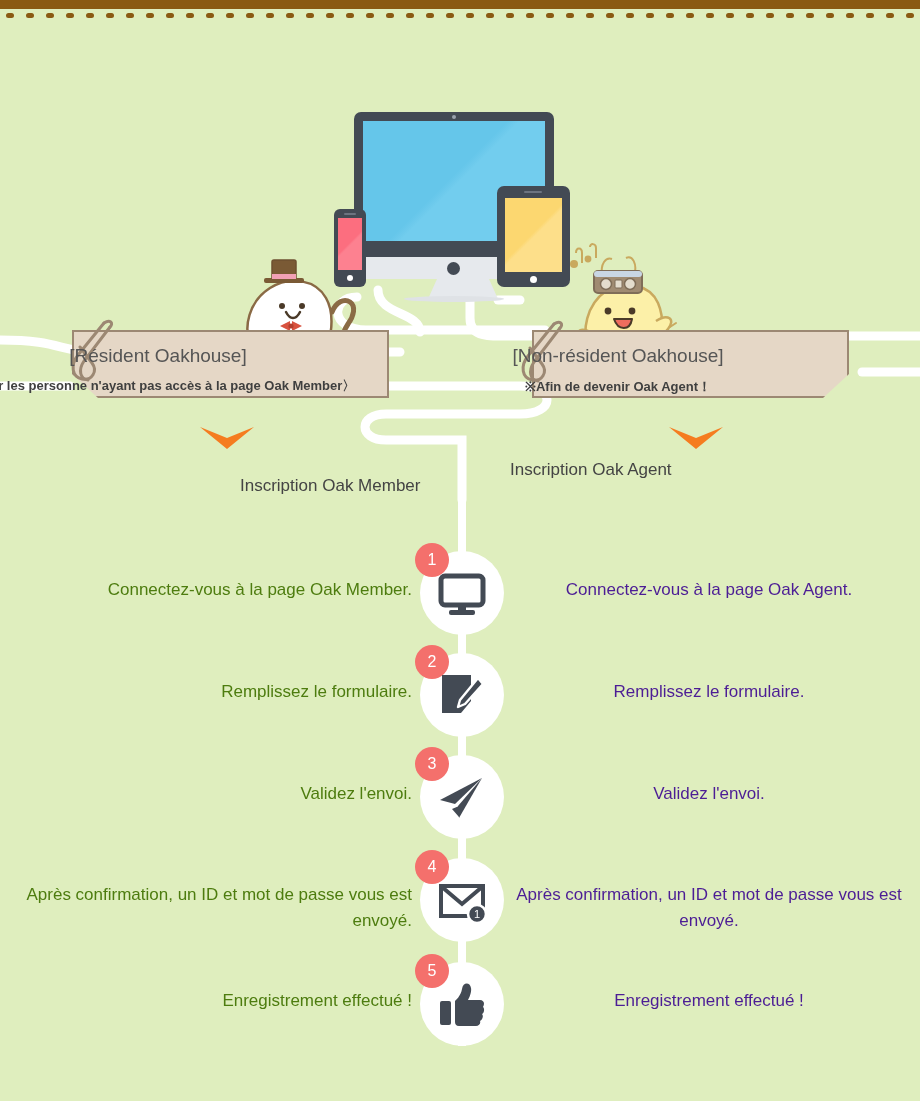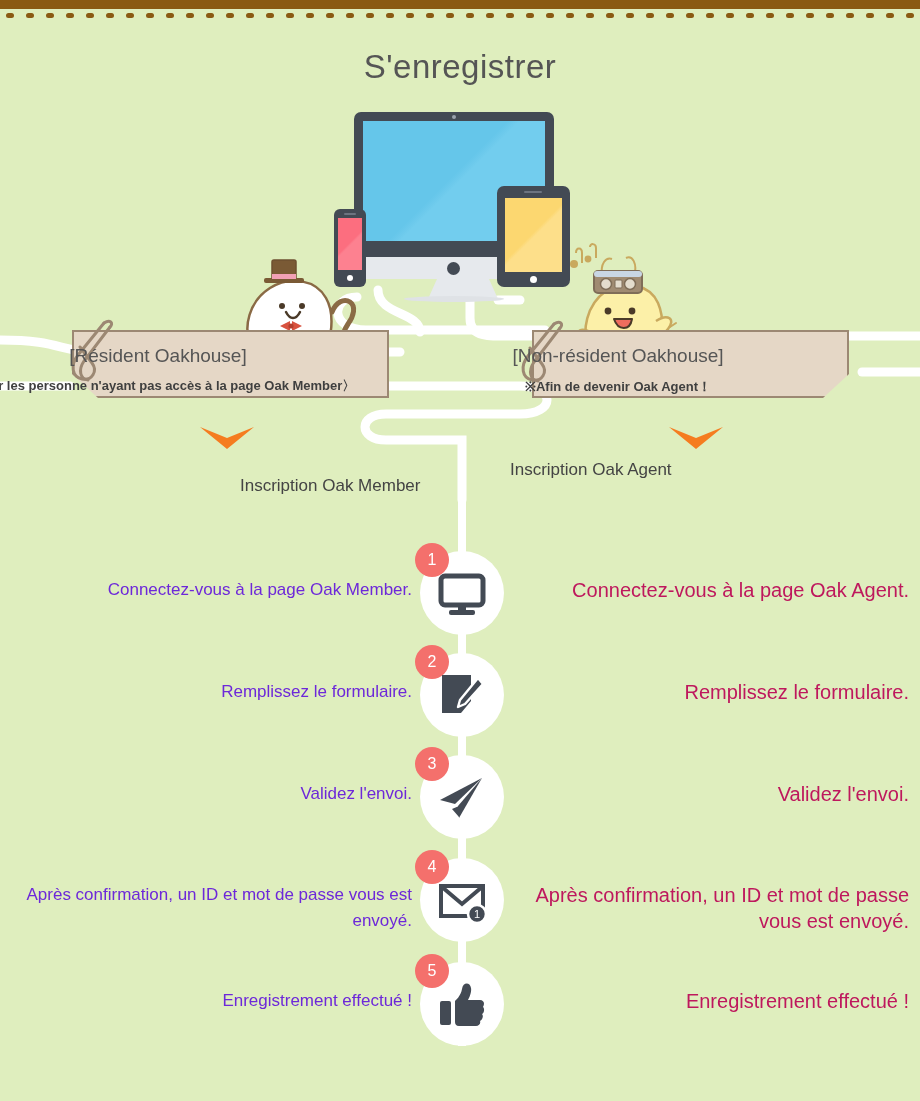--- a/index.html
+++ b/index.html
@@ -239,29 +239,29 @@
   .step-icon {
     position: absolute;
     left: 437px; top: 18px;
     width: 50px; height: 50px;
   }
   .step-text-left {
     position: absolute;
     left: 0; width: 412px;
     text-align: right;
     font-size: 17px;
-    color: #6d28d9;
+    color: #4d7c0f;
     line-height: 26px;
   }
   .step-text-right {
     position: absolute;
     left: 509px; width: 400px;
-    text-align: right;
-    font-size: 20px;
-    color: #be185d;
+    text-align: center;
+    font-size: 17px;
+    color: #4c1d95;
     line-height: 26px;
   }
 </style>
 </head>
 <body>
 
 <div id="page">
 
   <div class="top-bar"></div>
   <div class="dot-row">
@@ -306,21 +306,20 @@
       <i></i>
       <i></i>
     <i></i>
       <i></i>
       <i></i>
       <i></i>
       <i></i>
       <i></i>
   </div>
 
-  <div class="title">S'enregistrer</div>
 
   <svg class="ribbon" viewBox="0 0 920 1101">
     <path d="M378 290 C378 315 420 312 420 332" fill="none" stroke="#ffffff" stroke-width="9" stroke-linecap="round"></path>
     <path d="M357 297 C330 297 330 330 366 330 L545 330" fill="none" stroke="#ffffff" stroke-width="9" stroke-linecap="round"></path>
     <path d="M0 340 C60 340 60 352 96 352 L400 352" fill="none" stroke="#ffffff" stroke-width="9" stroke-linecap="round"></path>
     <path d="M385 386 L520 386 C556 386 556 414 520 414 L386 414 C358 414 358 440 386 440 L462 440 L462 500" fill="none" stroke="#ffffff" stroke-width="9" stroke-linecap="round"></path>
     <path d="M470 290 L470 318 C470 336 486 336 500 336 L920 336" fill="none" stroke="#ffffff" stroke-width="9" stroke-linecap="round"></path>
     <path d="M862 372 L920 372" fill="none" stroke="#ffffff" stroke-width="9" stroke-linecap="round"></path>
     <path d="M0 386 L70 386" fill="none" stroke="#ffffff" stroke-width="9" stroke-linecap="round"></path>
     <path d="M498 300 L520 300" fill="none" stroke="#ffffff" stroke-width="9" stroke-linecap="round"></path>

